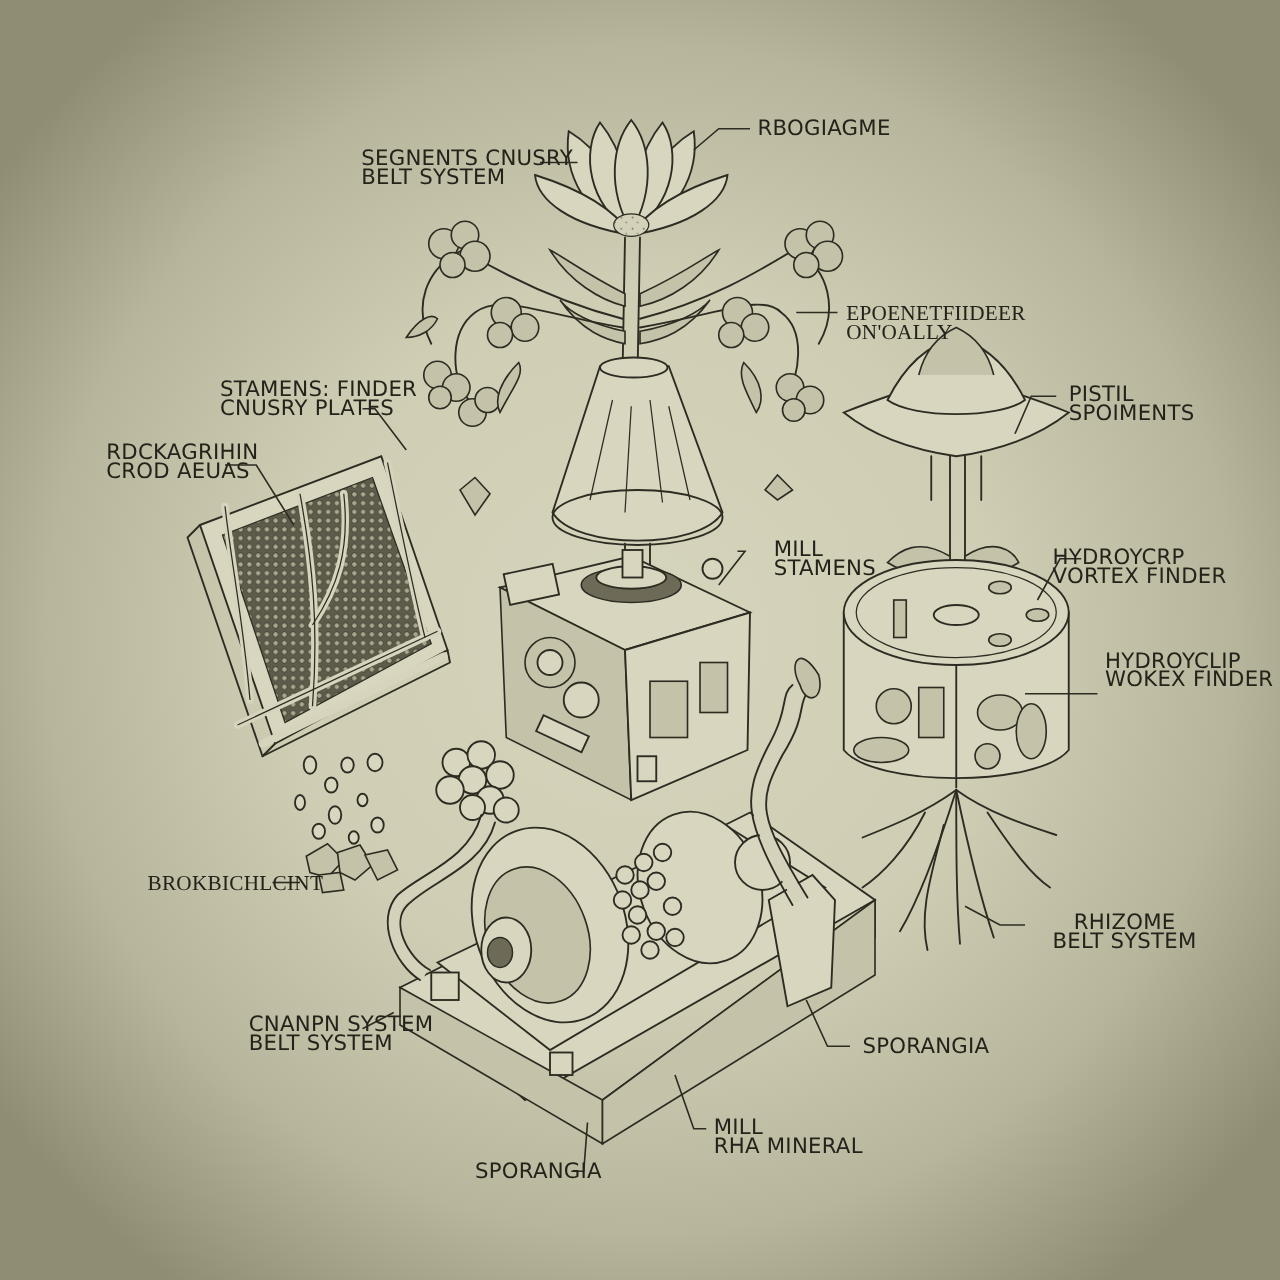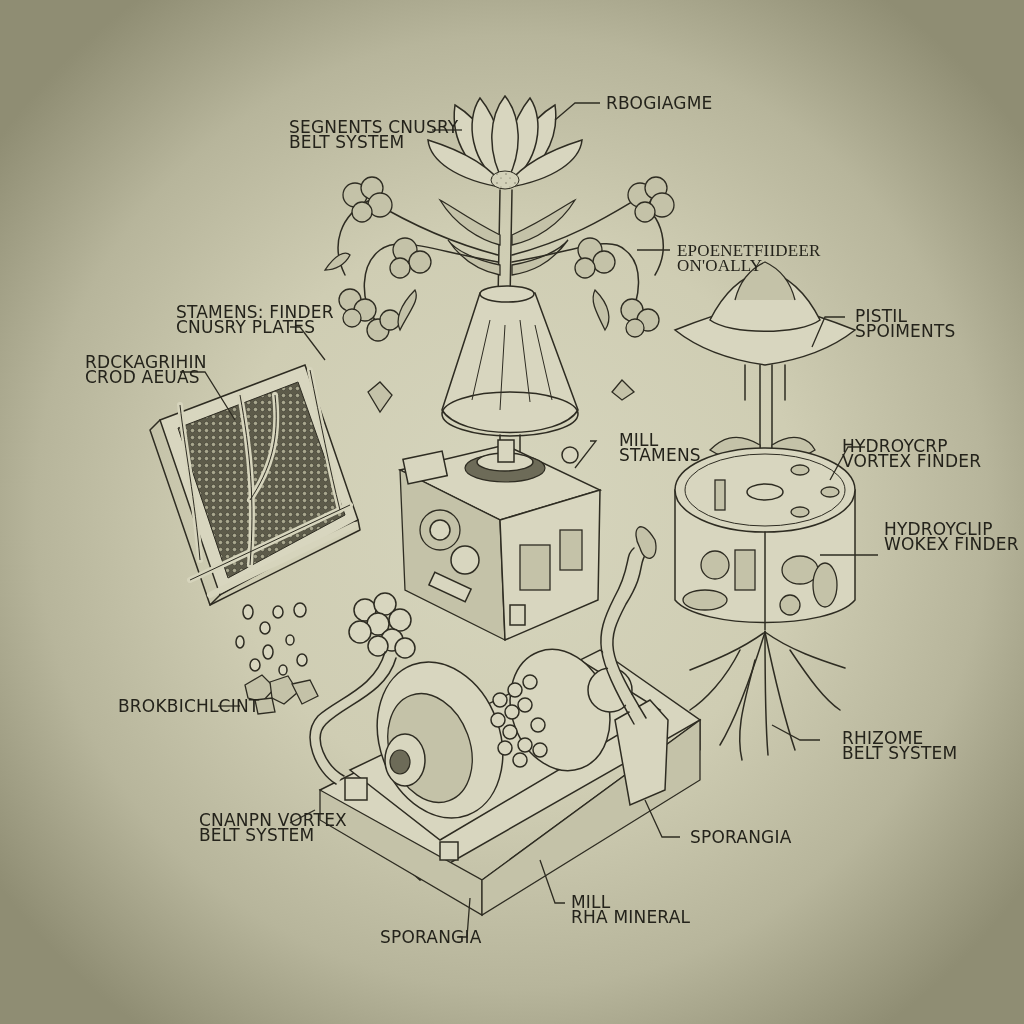--- a/index.html
+++ b/index.html
@@ -297,29 +297,29 @@
   <span>STAMENS</span>
 </div>
 <div class="label" style="left:842px;top:439px;">
   <span>HYDROYCRP</span>
   <span>VORTEX FINDER</span>
 </div>
 <div class="label" style="left:884px;top:522px;">
   <span>HYDROYCLIP</span>
   <span>WOKEX FINDER</span>
 </div>
-<div class="label" style="left:118px;top:699px;">
+<div class="label" style="left:118px;top:699px;font-family:Liberation Serif, serif;">
   <span>BROKBICHLCINT</span>
 </div>
-<div class="label" style="left:842px;top:731px;">
+<div class="label" style="left:842px;top:731px;text-align:center;">
   <span>RHIZOME</span>
   <span>BELT SYSTEM</span>
 </div>
 <div class="label" style="left:199px;top:813px;">
-  <span>CNANPN VORTEX</span>
+  <span>CNANPN SYSTEM</span>
   <span>BELT SYSTEM</span>
 </div>
 <div class="label" style="left:690px;top:830px;">
   <span>SPORANGIA</span>
 </div>
 <div class="label" style="left:571px;top:895px;">
   <span>MILL</span>
   <span>RHA MINERAL</span>
 </div>
 <div class="label" style="left:380px;top:930px;">

